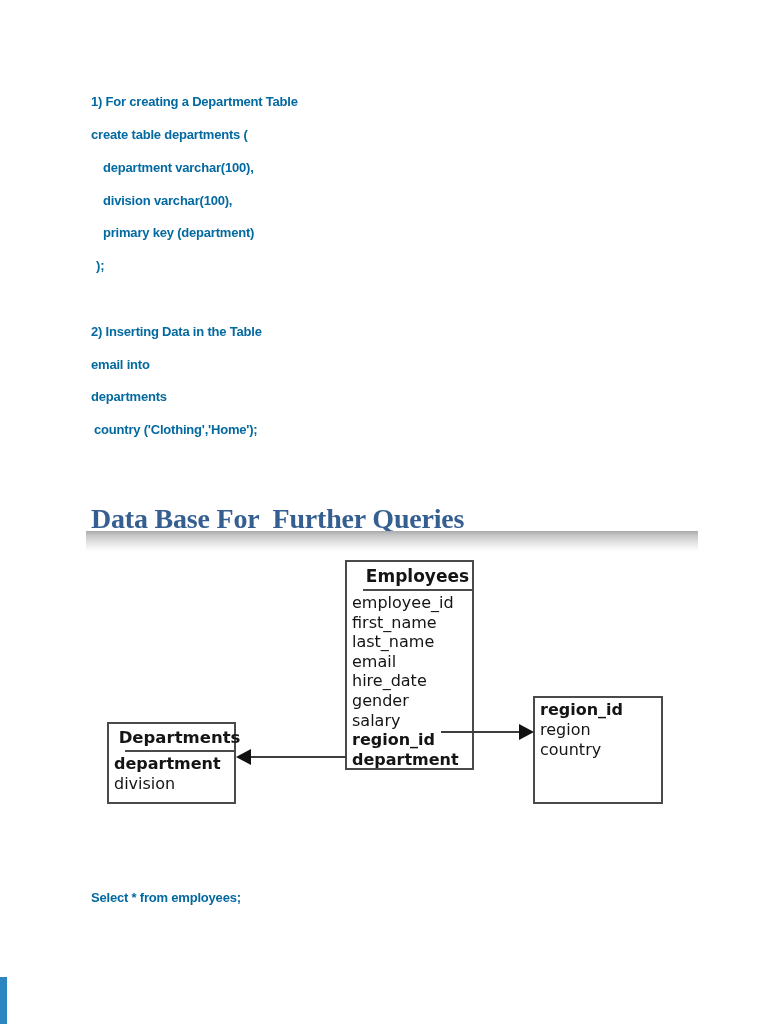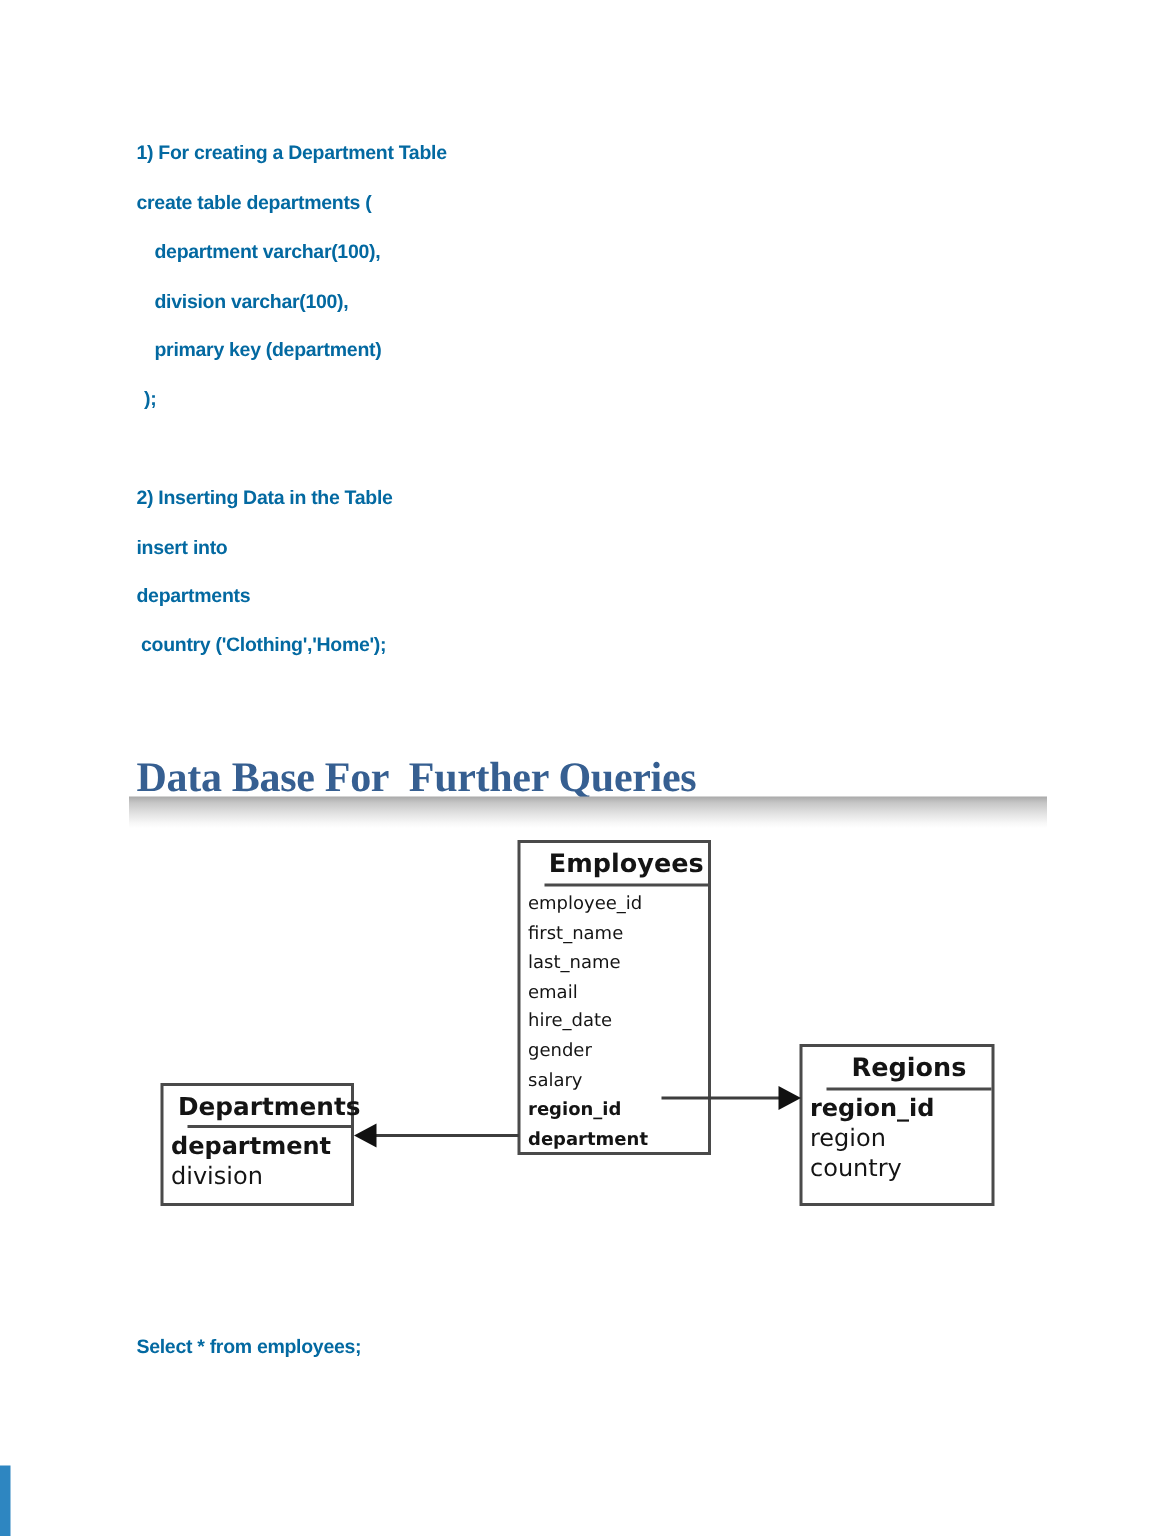--- a/index.html
+++ b/index.html
@@ -30,21 +30,21 @@
   }
   .entity .hd{
     display:flex;align-items:center;justify-content:center;
     font-weight:bold;border-bottom:2px solid #4a4a4a;box-sizing:border-box;margin-left:16px;
   }
   .entity .body{padding:2px 2px 0 5px;}
   .entity .row{white-space:nowrap;}
   .entity .row.key{font-weight:bold;}
   #employees{left:345px;top:560px;width:129px;height:210px;}
   #employees .hd{height:29px;font-size:17px;}
-  #employees .row{font-size:12px;line-height:19.6px;}
+  #employees .row{font-size:16px;line-height:19.6px;}
   #departments{left:107px;top:722px;width:129px;height:82px;}
   #departments .hd{height:28px;font-size:16.5px;}
   #departments .row{font-size:16px;line-height:20px;}
   #regions{left:533px;top:696px;width:130px;height:108px;}
   #regions .hd{height:29px;font-size:17px;}
   #regions .row{font-size:16px;line-height:20px;}
   
   .conn{position:absolute;height:2px;background:#3d3d3d;z-index:3;}
   #conn-region{left:441px;top:731px;width:80px;}
   #conn-dept{left:250px;top:756px;width:96px;}
@@ -69,21 +69,21 @@
 <div class="page">
 
   <div class="p" style="left:91px;top:95px">1) For creating a Department Table</div>
   <div class="p" style="left:91px;top:128px">create table departments (</div>
   <div class="p" style="left:103px;top:161px">department varchar(100),</div>
   <div class="p" style="left:103px;top:194px">division varchar(100),</div>
   <div class="p" style="left:103px;top:226px">primary key (department)</div>
   <div class="p" style="left:96px;top:259px">);</div>
 
   <div class="p" style="left:91px;top:325px">2) Inserting Data in the Table</div>
-  <div class="p" style="left:91px;top:358px">insert into</div>
+  <div class="p" style="left:91px;top:358px">email into</div>
   <div class="p" style="left:91px;top:390px">departments</div>
   <div class="p" style="left:94px;top:423px">country ('Clothing','Home');</div>
 
   <div class="heading">Data Base For  Further Queries</div>
 
   <div class="shadow-band"></div>
 
   <div class="entity" id="employees">
     <div class="hd">Employees</div>
     <div class="body">
@@ -101,21 +101,20 @@
 
   <div class="entity" id="departments">
     <div class="hd">Departments</div>
     <div class="body">
       <div class="row key">department</div>
       <div class="row">division</div>
     </div>
   </div>
 
   <div class="entity" id="regions">
-    <div class="hd">Regions</div>
     <div class="body">
       <div class="row key">region_id</div>
       <div class="row">region</div>
       <div class="row">country</div>
     </div>
   </div>
 
   <div class="conn" id="conn-region"></div>
   <div class="arrow" id="arrow-regions"></div>
   <div class="conn" id="conn-dept"></div>

